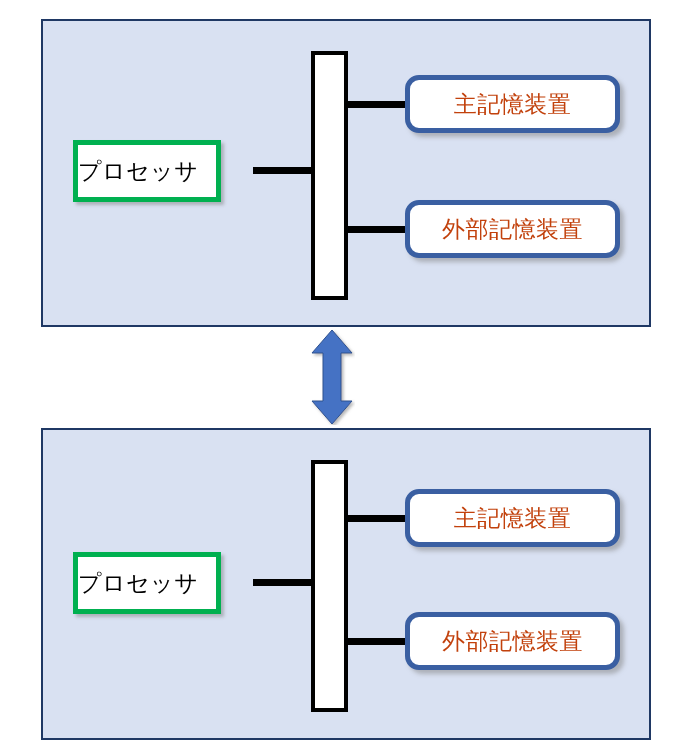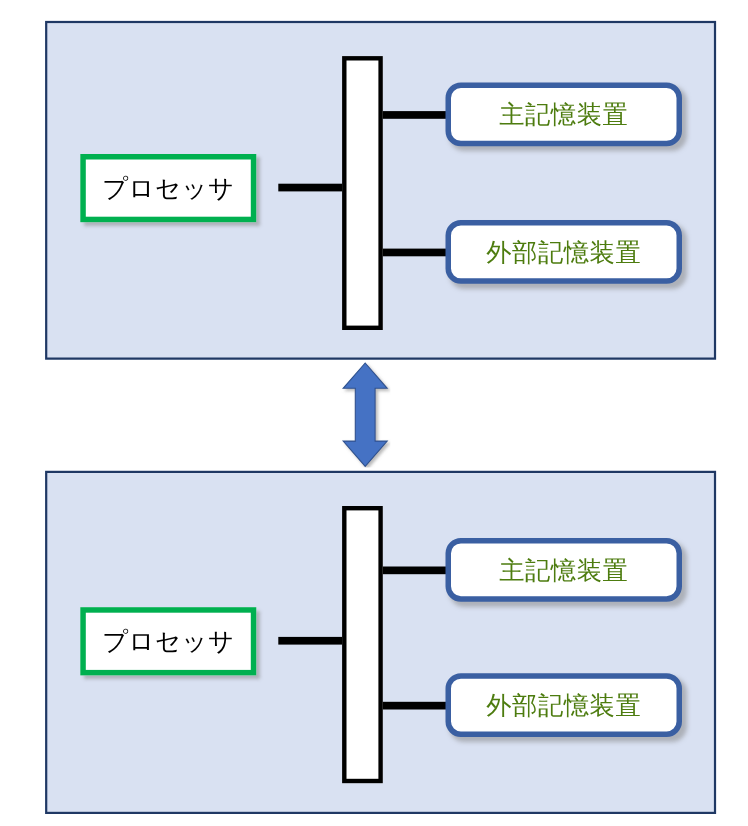--- a/index.html
+++ b/index.html
@@ -23,29 +23,29 @@
     background: #D9E1F2;
     border: 2px solid #1F3864;
     box-sizing: border-box;
   }
   #panel-top   { top: 19px;  height: 308px; }
   #panel-bottom{ top: 428px; height: 312px; }
 
   
   .processor-box {
     position: absolute;
-    width: 160px;
+    width: 148px;
     height: 62px;
     background: #FFFFFF;
     border: 5px solid #00B050;
     box-sizing: border-box;
     box-shadow: 3px 3px 3px rgba(120,120,120,0.45);
     display: flex;
     align-items: center;
-    justify-content: center;
+    justify-content: flex-start;
   }
   .processor-box .label {
     font-size: 23px;
     color: #000000;
     letter-spacing: 0.5px;
     line-height: 1;
     white-space: nowrap;
   }
 
   
@@ -66,21 +66,21 @@
     border: 5px solid #3A5FA2;
     border-radius: 14px;
     box-sizing: border-box;
     box-shadow: 4px 4px 4px rgba(130,130,130,0.5);
     display: flex;
     align-items: center;
     justify-content: center;
   }
   .device-box .label {
     font-size: 23px;
-    color: #4d7c0f;
+    color: #c2410c;
     letter-spacing: 0.5px;
     line-height: 1;
     white-space: nowrap;
   }
 
   
   .connector {
     position: absolute;
     height: 7px;
     background: #000000;

